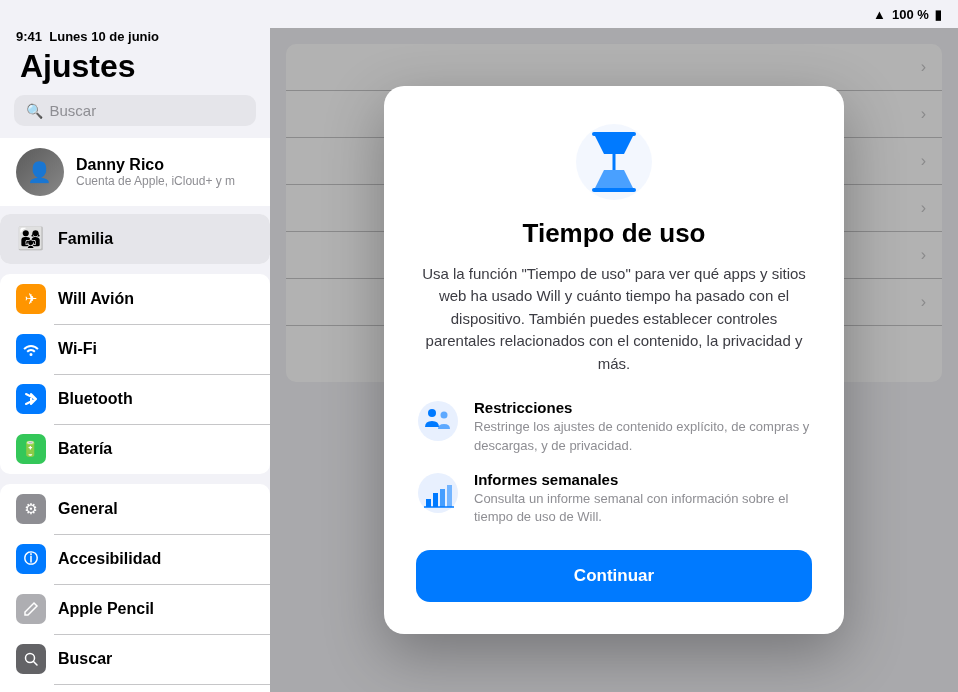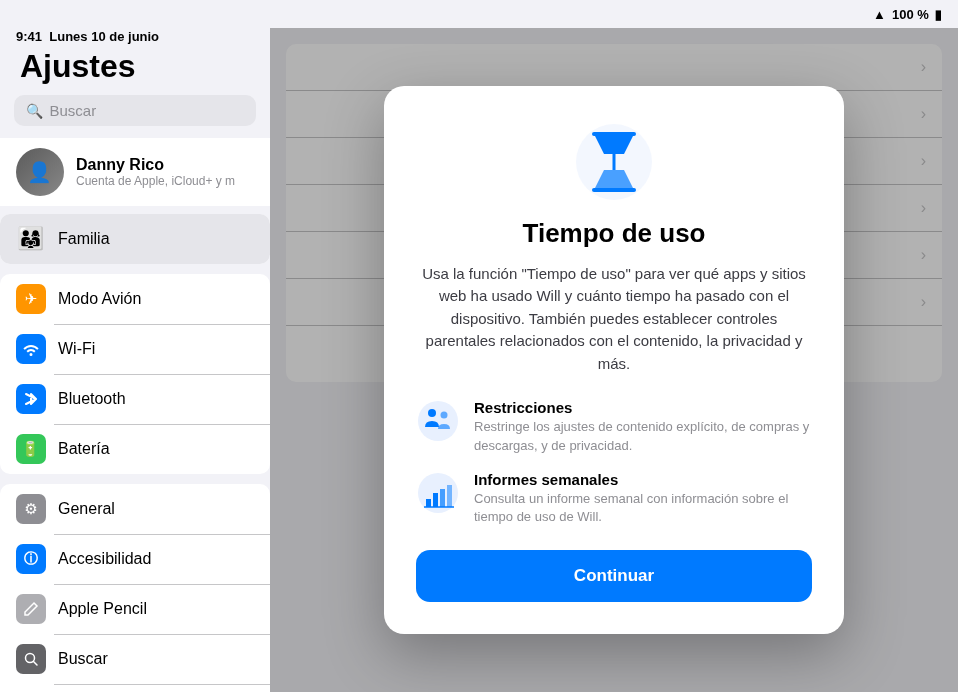--- a/index.html
+++ b/index.html
@@ -130,20 +130,21 @@
     .item-icon {
       width: 30px; height: 30px;
       border-radius: 7px;
       display: flex; align-items: center; justify-content: center;
       font-size: 16px;
       flex-shrink: 0;
     }
     .item-label {
       font-size: 16px;
       color: #000;
+      font-weight: bold;
     }
 
     
     .icon-orange { background: #ff9500; }
     .icon-blue { background: #007aff; }
     .icon-green { background: #34c759; }
     .icon-gray { background: #8e8e93; }
 
     
     .right-area {
@@ -319,21 +320,21 @@
     <div class="sidebar-section">
       <div class="sidebar-item selected">
         <div class="item-icon" style="background:transparent; font-size:22px;">👨‍👩‍👧</div>
         <span class="item-label">Familia</span>
       </div>
     </div>
 
     <div class="sidebar-section">
       <div class="sidebar-item">
         <div class="item-icon icon-orange" style="color:#fff; font-size:15px;">✈</div>
-        <span class="item-label">Modo Avión</span>
+        <span class="item-label">Will Avión</span>
       </div>
       <div class="sidebar-item">
         <div class="item-icon icon-blue" style="color:#fff; font-size:13px;">
           <svg width="18" height="14" viewBox="0 0 18 14" fill="none">
               <path d="M9 11a1.5 1.5 0 1 1 0 3 1.5 1.5 0 0 1 0-3zm0-4c1.8 0 3.4.8 4.5 2l-1.4 1.4A4.5 4.5 0 0 0 9 9a4.5 4.5 0 0 0-3.1 1.4L4.5 9A6 6 0 0 1 9 7zm0-4c3 0 5.7 1.3 7.6 3.4L15.2 7.8A8.5 8.5 0 0 0 9 5a8.5 8.5 0 0 0-6.2 2.8L1.4 6.4A10.5 10.5 0 0 1 9 3z" fill="white"></path>
             </svg>
         </div>
         <span class="item-label">Wi-Fi</span>
       </div>
       <div class="sidebar-item">

